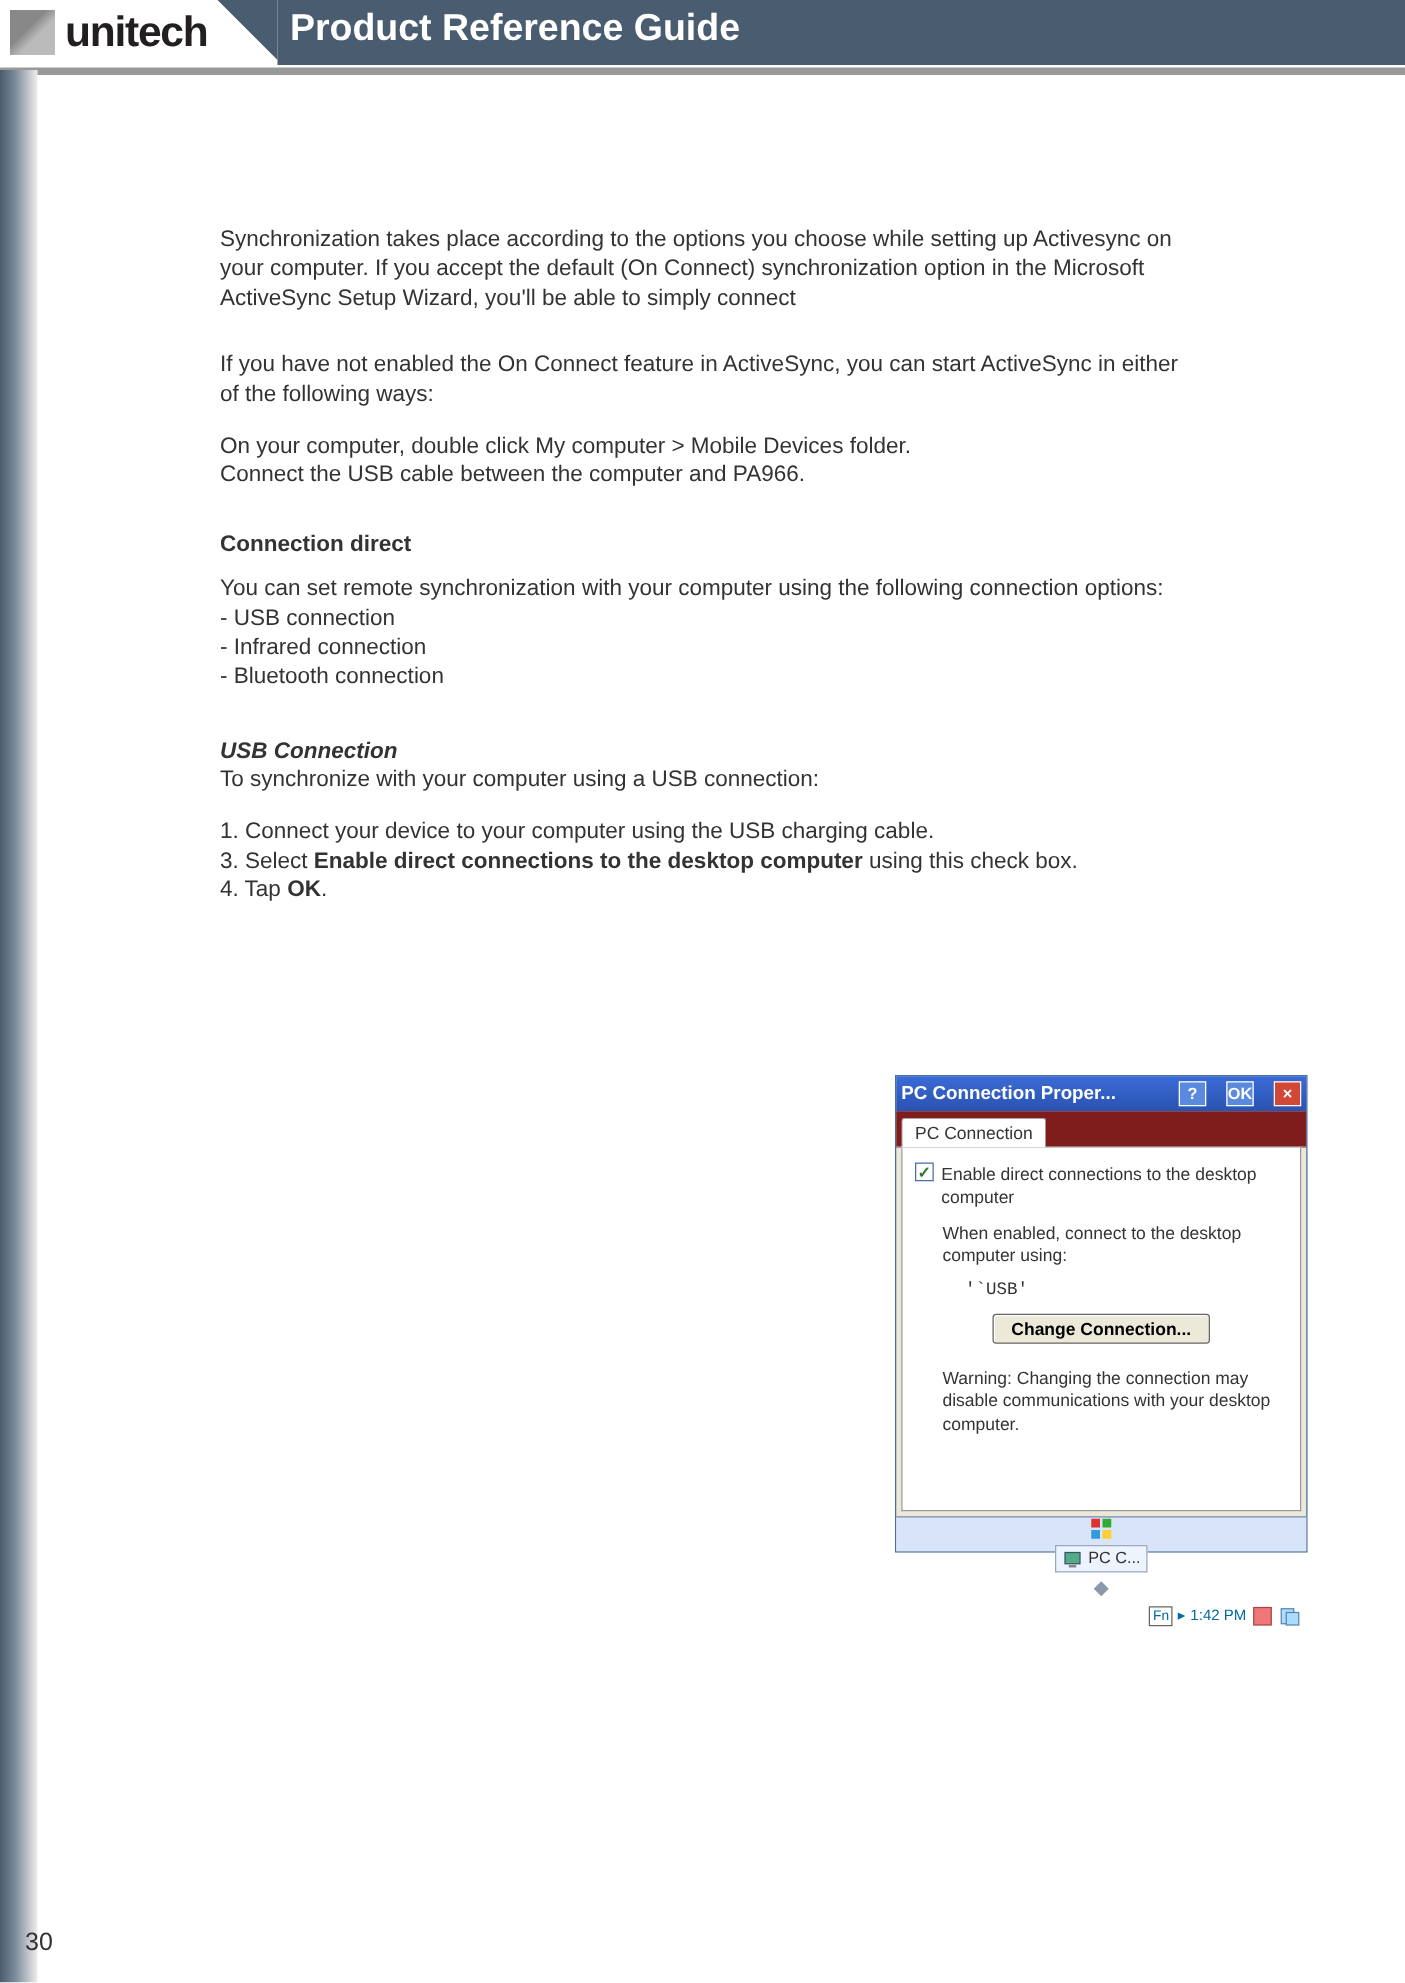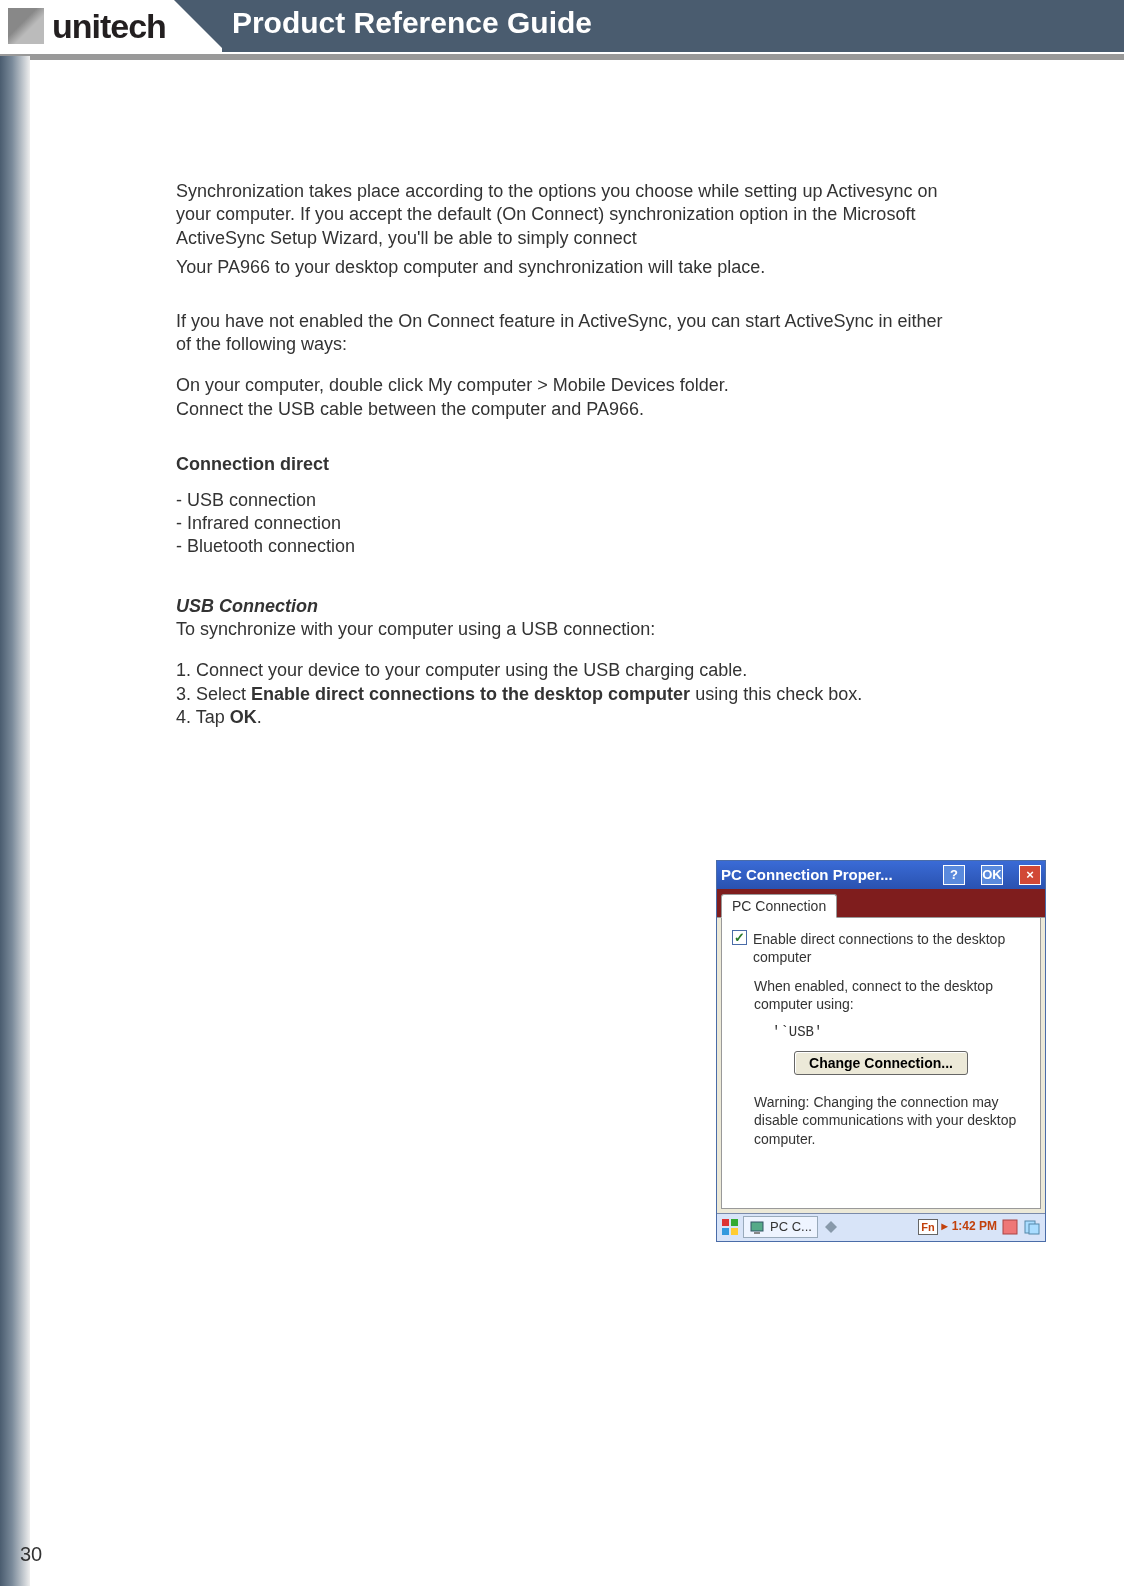--- a/index.html
+++ b/index.html
@@ -184,32 +184,33 @@
     }
     .warning { margin-left: 22px; color: #333; }
     .taskbar {
       display: flex;
       align-items: center;
       background: #d8e4f8;
       border-top: 1px solid #7a8aaa;
       height: 28px;
       padding: 0 4px;
       gap: 4px;
+      flex-direction: column;
     }
     .tb-icon { width: 18px; height: 18px; display: inline-block; }
     .tb-btn {
       background: #eef4ff;
       border: 1px solid #9ab;
       padding: 1px 5px;
       font-size: 13px;
       display: flex;
       align-items: center;
       gap: 3px;
     }
-    .tb-time { margin-left: auto; font-size: 12px; font-weight: bold; color: #c2410c; display:flex; align-items:center; gap:4px;}
+    .tb-time { margin-left: auto; font-size: 12px; font-weight: normal; color: #0369a1; display:flex; align-items:center; gap:4px;}
     .fn-box { border:1px solid #666; padding:0 2px; font-size:11px; background:#fff; }
     .page-num {
       position: absolute;
       left: 20px;
       bottom: 20px;
       font-size: 20px;
       color: #333;
     }
   </style>
 </head>
@@ -221,26 +222,26 @@
     <span class="logo-text">unitech</span>
   </div>
   <div class="header-spacer"></div>
   <div class="header-title">Product Reference Guide</div>
 </div>
 <div class="gray-stripe"></div>
 <div class="side-gradient"></div>
 
 <div class="content">
   <div class="para">Synchronization takes place according to the options you choose while setting up Activesync on your computer. If you accept the default (On Connect) synchronization option in the Microsoft ActiveSync Setup Wizard, you'll be able to simply connect</div>
-  <div class="para2">Your PA966 to your desktop computer and synchronization will take place.</div>
   <div class="para gap20">If you have not enabled the On Connect feature in ActiveSync, you can start ActiveSync in either of the following ways:</div>
   <div class="indent gap20" style="margin-top:18px;">On your computer, double click My computer &gt; Mobile Devices folder.</div>
   <div class="indent">Connect the USB cable between the computer and PA966.</div>
 
   <div class="subhead">Connection direct</div>
+  <div>You can set remote synchronization with your computer using the following connection options:</div>
   <div>- USB connection</div>
   <div>- Infrared connection</div>
   <div>- Bluetooth connection</div>
 
   <div class="italic-bold">USB Connection</div>
   <div>To synchronize with your computer using a USB connection:</div>
   <div style="height:18px;"></div>
   <div>1. Connect your device to your computer using the USB charging cable.</div>
   <div><span>3. Select </span><span class="step-bold">Enable direct connections to the desktop computer</span><span> using this check box.</span></div>
   <div><span>4. Tap </span><span class="step-bold">OK</span><span>.</span></div>

